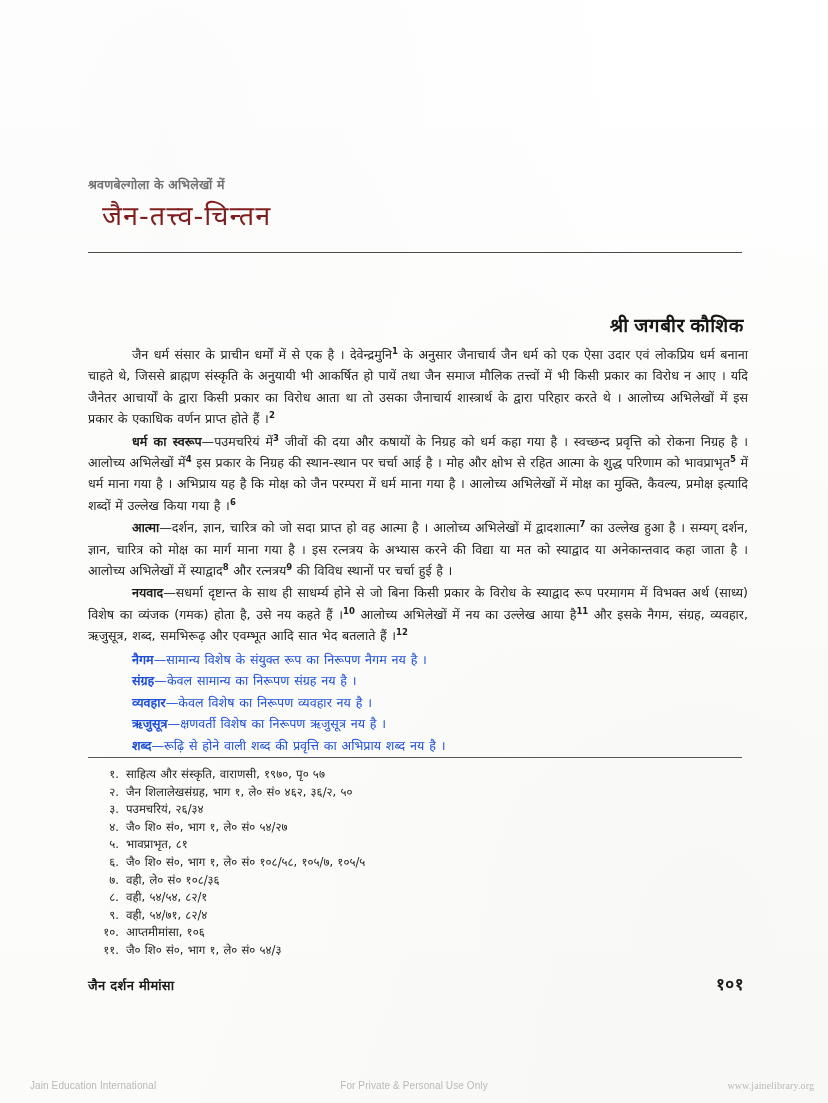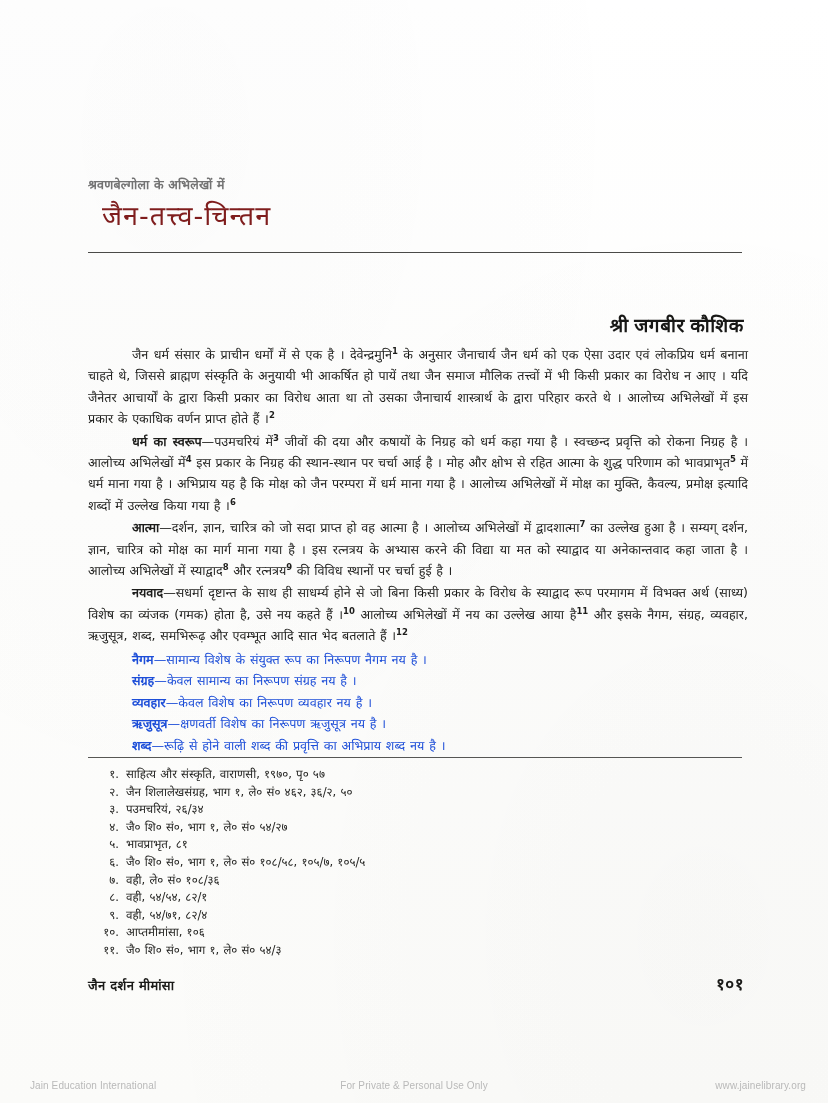--- a/index.html
+++ b/index.html
@@ -205,21 +205,21 @@
   }
   .watermark .wm {
     font-family: "Liberation Sans", "DejaVu Sans", sans-serif;
     font-size: 10px;
     color: #b9b9b9;
     letter-spacing: 0.1px;
     white-space: nowrap;
   }
   .watermark .wm-left  { position: absolute; left: 14px; margin-left: 16px; }
   .watermark .wm-mid   { position: absolute; left: 50%; transform: translateX(-50%); }
-  .watermark .wm-right { position: absolute; right: 22px; }
+  .watermark .wm-right { position: absolute; right: 14px; font-family: Liberation Serif, serif; }
 </style>
 </head>
 <body>
 
 <div class="page">
   <div class="content">
 
     <div class="header-block">
       <div class="overline">श्रवणबेल्गोला के अभिलेखों में</div>
       <h1 class="main-title">जैन-तत्त्व-चिन्तन</h1>

